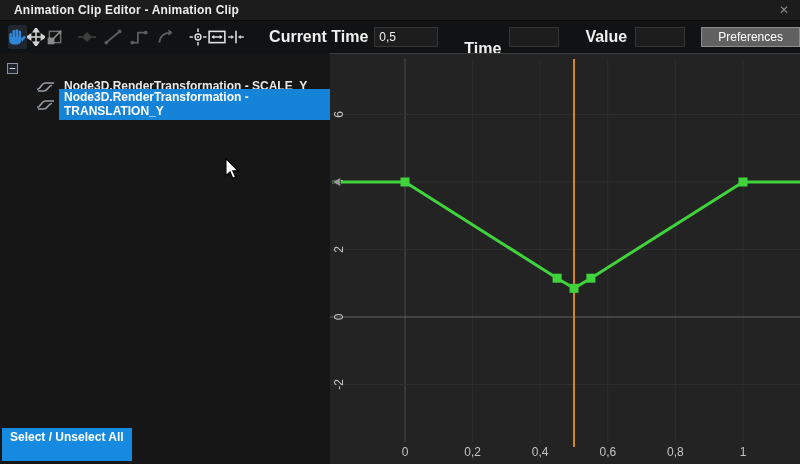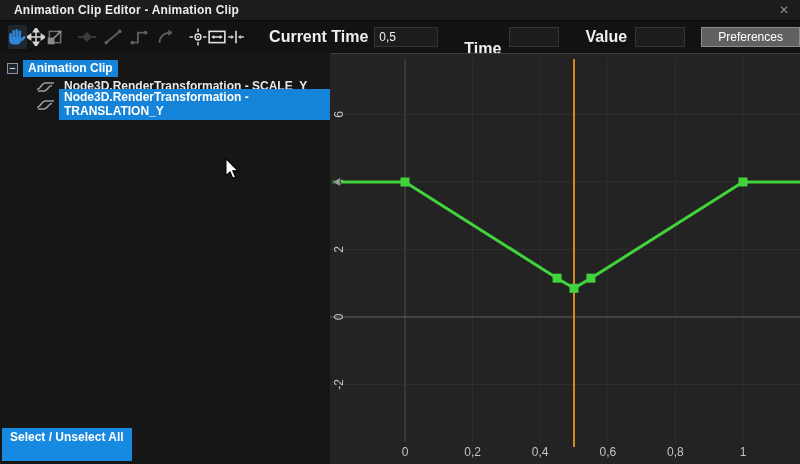--- a/index.html
+++ b/index.html
@@ -166,21 +166,20 @@
     <input class="tbox sm" value="" style="">
     <button class="prefbtn">Preferences</button>
   </div>
 
   <div class="main">
 
     <div class="tree-panel">
       <div class="tree">
         <div class="trow">
           <span class="expander">−</span>
-          <span class="nodelabel sel">Animation Clip</span>
         </div>
         <div class="trow child">
           <svg class="curveicon" viewBox="0 0 20 13">
             <path d="M1 9.5 C5 9.5 5 3 9 3 L18 3" fill="none" stroke="#99a0a8" stroke-width="1.5"></path>
             <path d="M2 11 L8 11 C12 11 12 5.5 16 5.5" fill="none" stroke="#99a0a8" stroke-width="1.5"></path>
           </svg>
           <span class="nodelabel">Node3D.RenderTransformation - SCALE_Y</span>
         </div>
         <div class="trow child">
           <svg class="curveicon" viewBox="0 0 20 13">

